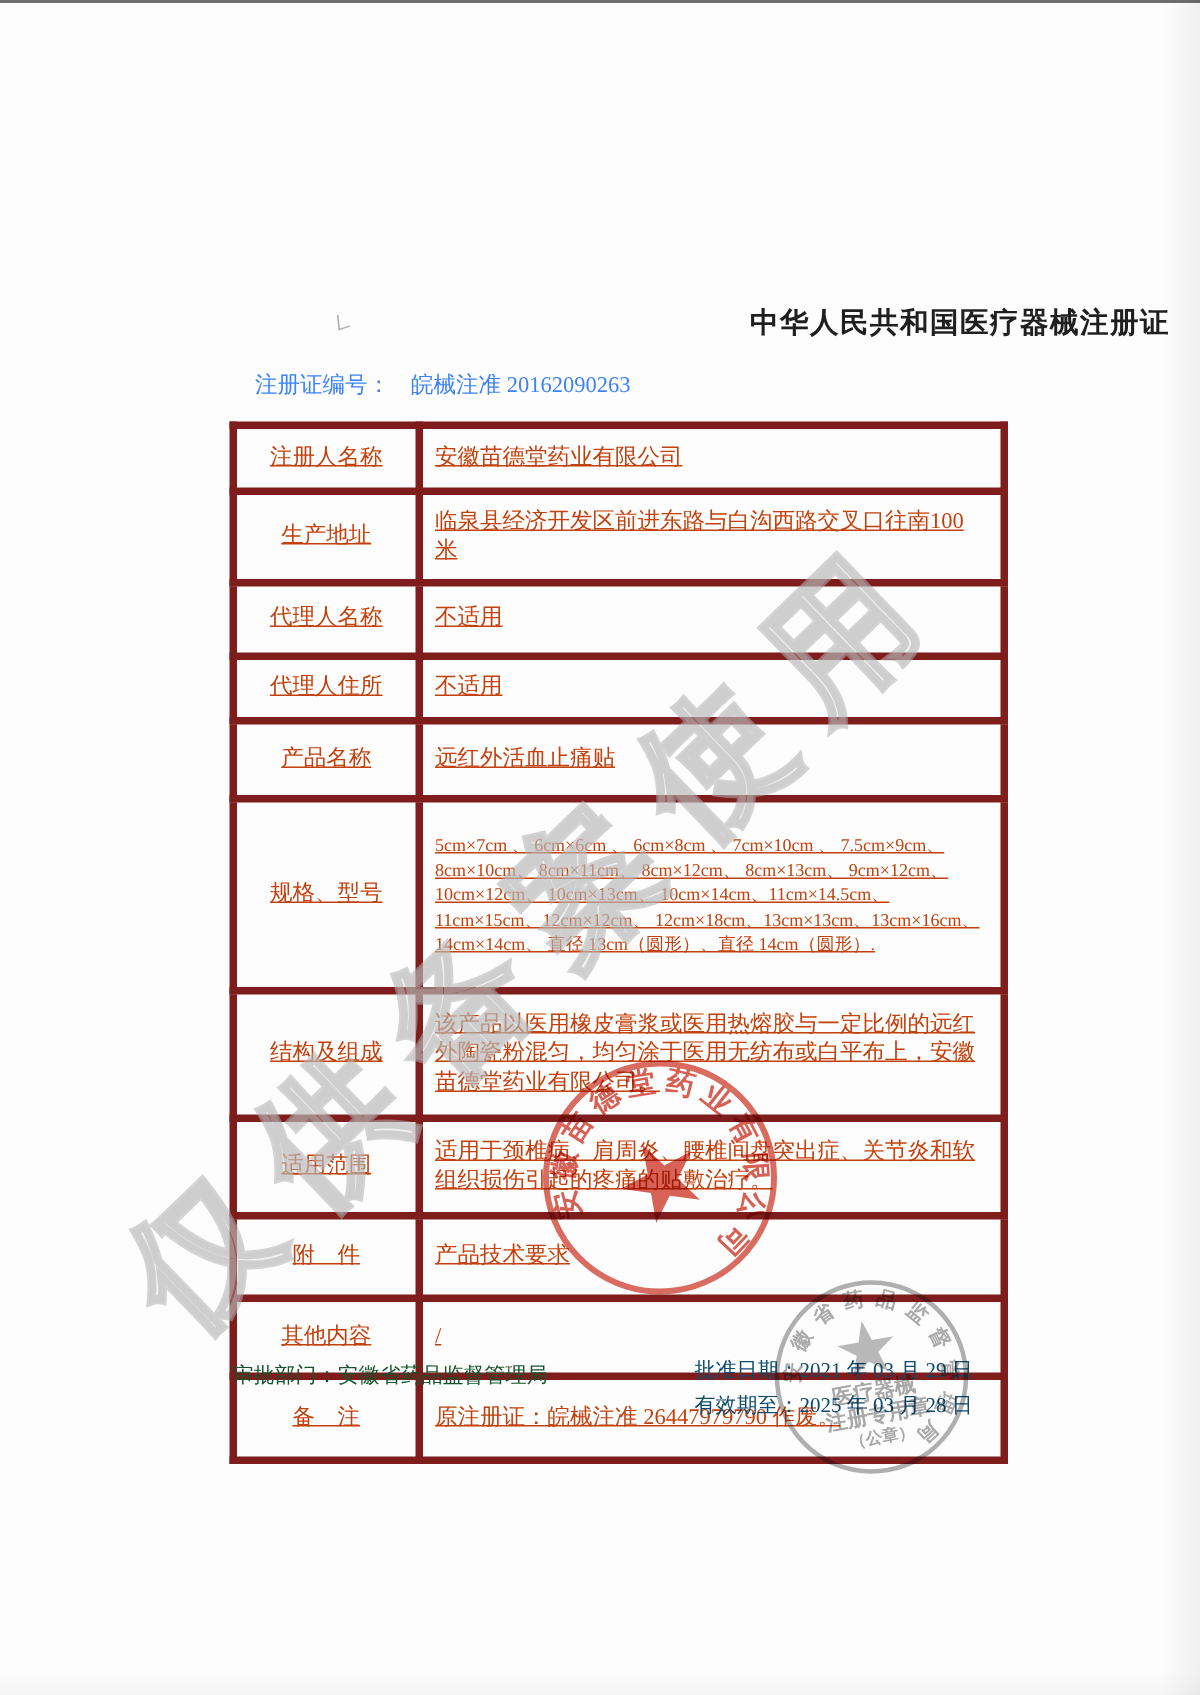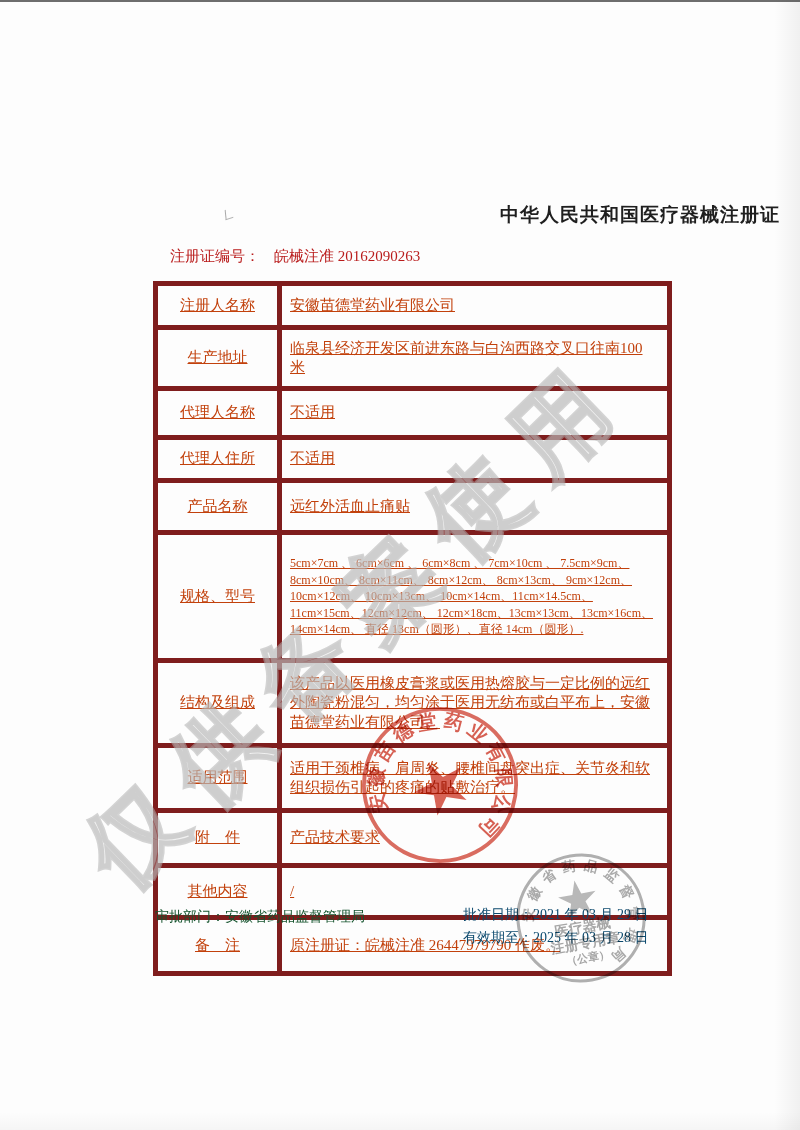--- a/index.html
+++ b/index.html
@@ -20,21 +20,21 @@
 
   .doc-title{
     position:absolute;top:202px;left:0;width:780px;
     text-align:right;font-size:19px;font-weight:bold;letter-spacing:1px;color:#1f1f1f;
   }
   .scan-artifact{
     position:absolute;top:209px;left:225px;width:7px;height:9px;
     border-left:1.5px solid #8a8a8a;border-bottom:1.5px solid #9a9a9a;
     transform:rotate(-18deg) skewX(-12deg);opacity:.75;
   }
-  .reg-line{position:absolute;top:247px;left:170px;font-size:15px;color:#b91c1c;}
+  .reg-line{position:absolute;top:247px;left:170px;font-size:15px;color:#3b82f6;}
   .reg-line .lbl{margin-right:14px;}
 
   table.cert{
     position:absolute;top:281px;left:153px;width:472px;
     border-collapse:collapse;table-layout:fixed;
   }
   table.cert td{
     border:5px solid #7f1d1d;
     font-size:15px;line-height:1.3;color:#c2410c;
     padding:3px 8px;vertical-align:middle;text-decoration:underline;

